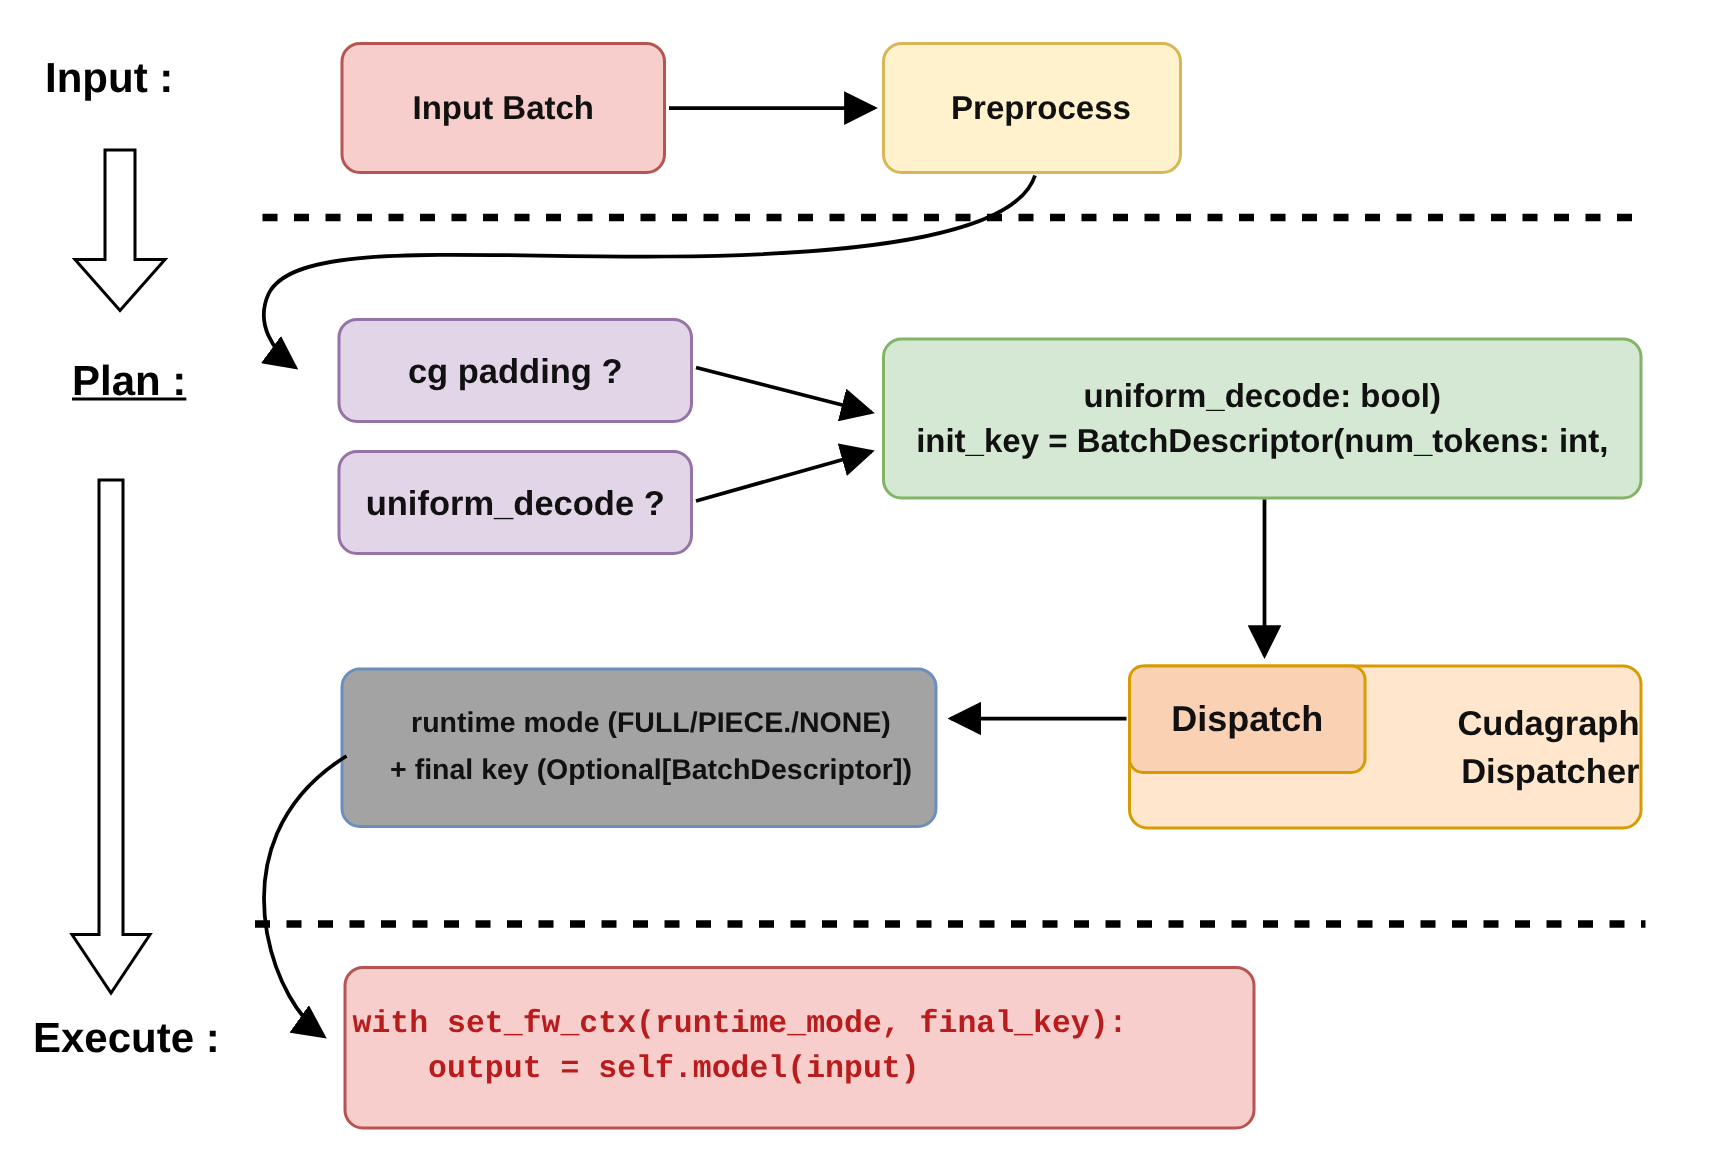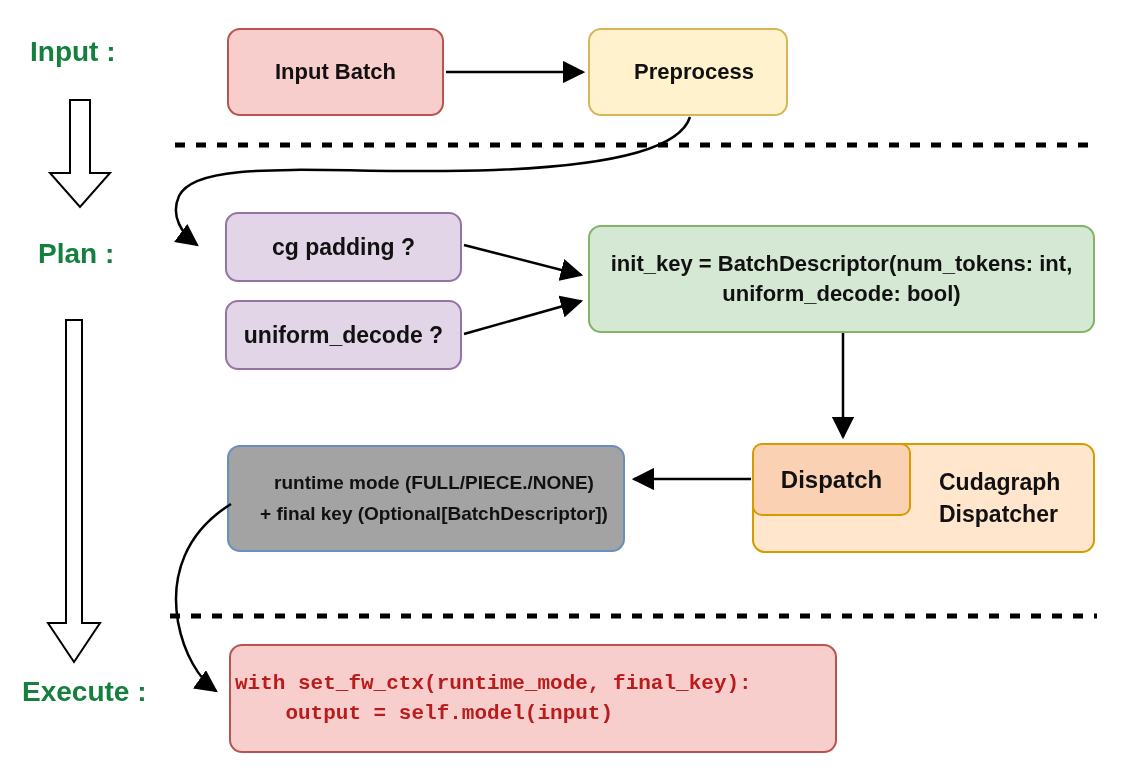--- a/index.html
+++ b/index.html
@@ -7,21 +7,21 @@
     position:relative;
     width:1142px;height:770px;
     background:#ffffff;
     font-family:"Liberation Sans",sans-serif;
     overflow:hidden;
   }
   .stage-label{
     position:absolute;
     font-weight:bold;
     font-size:28px;
-    color:#15803d;
+    color:#000000;
     white-space:nowrap;
   }
   .node{
     position:absolute;
     box-sizing:border-box;
     border:2px solid #000;
     border-radius:13px;
     display:flex;
     flex-direction:column;
     align-items:center;
@@ -42,62 +42,62 @@
 
   #node-input-batch   {left:227px;top:28px;width:217px;height:88px;font-size:22px;}
   #node-preprocess    {left:588px;top:28px;width:200px;height:88px;font-size:22px;}
   #node-cg-padding    {left:225px;top:212px;width:237px;height:70px;font-size:23px;}
   #node-uniform-decode{left:225px;top:300px;width:237px;height:70px;font-size:23px;}
   #node-init-key      {left:588px;top:225px;width:507px;height:108px;font-size:22px;line-height:1.38;}
   #node-dispatcher    {left:752px;top:443px;width:343px;height:110px;}
   #node-dispatch      {left:752px;top:443px;width:159px;height:73px;font-size:24px;z-index:2;}
   .dispatcher-label{
     position:absolute;left:185px;top:0;right:0;bottom:0;
-    display:flex;flex-direction:column;align-items:flex-start;justify-content:center;
+    display:flex;flex-direction:column;align-items:flex-end;justify-content:center;
     font-size:23px;line-height:1.4;color:#111;
   }
   #node-runtime-mode  {left:227px;top:445px;width:398px;height:107px;font-size:19px;line-height:1.62;}
   #node-execute-code  {left:229px;top:644px;width:608px;height:109px;
     font-family:"Liberation Mono",monospace;font-size:21px;line-height:1.42;
     align-items:flex-start;text-align:left;padding-left:4px;color:#b91c1c;}
   #node-execute-code .line{white-space:pre;}
 
   #connector-layer{
     position:absolute;left:0;top:0;width:1142px;height:770px;
     pointer-events:none;z-index:3;
   }
 </style>
 </head>
 <body>
 
 <div id="canvas">
 
   <div class="stage-label" style="left:30px;top:36px;">Input :</div>
-  <div class="stage-label" style="left:38px;top:238px;">Plan :</div>
+  <div class="stage-label" style="left:48px;top:238px;text-decoration:underline;">Plan :</div>
   <div class="stage-label" style="left:22px;top:676px;">Execute :</div>
 
   <div class="node red" id="node-input-batch">
     <span class="line">Input Batch</span>
   </div>
 
   <div class="node yellow" id="node-preprocess">
     <span class="line">Preprocess</span>
   </div>
 
   <div class="node purple" id="node-cg-padding">
     <span class="line">cg padding ?</span>
   </div>
 
   <div class="node purple" id="node-uniform-decode">
     <span class="line">uniform_decode ?</span>
   </div>
 
   <div class="node green" id="node-init-key">
+    <span class="line">uniform_decode: bool)</span>
     <span class="line">init_key = BatchDescriptor(num_tokens: int,</span>
-    <span class="line">uniform_decode: bool)</span>
   </div>
 
   <div class="node orange-outer" id="node-dispatcher">
     <div class="dispatcher-label">
       <span class="line">Cudagraph</span>
       <span class="line">Dispatcher</span>
     </div>
   </div>
 
   <div class="node orange-inner" id="node-dispatch">

